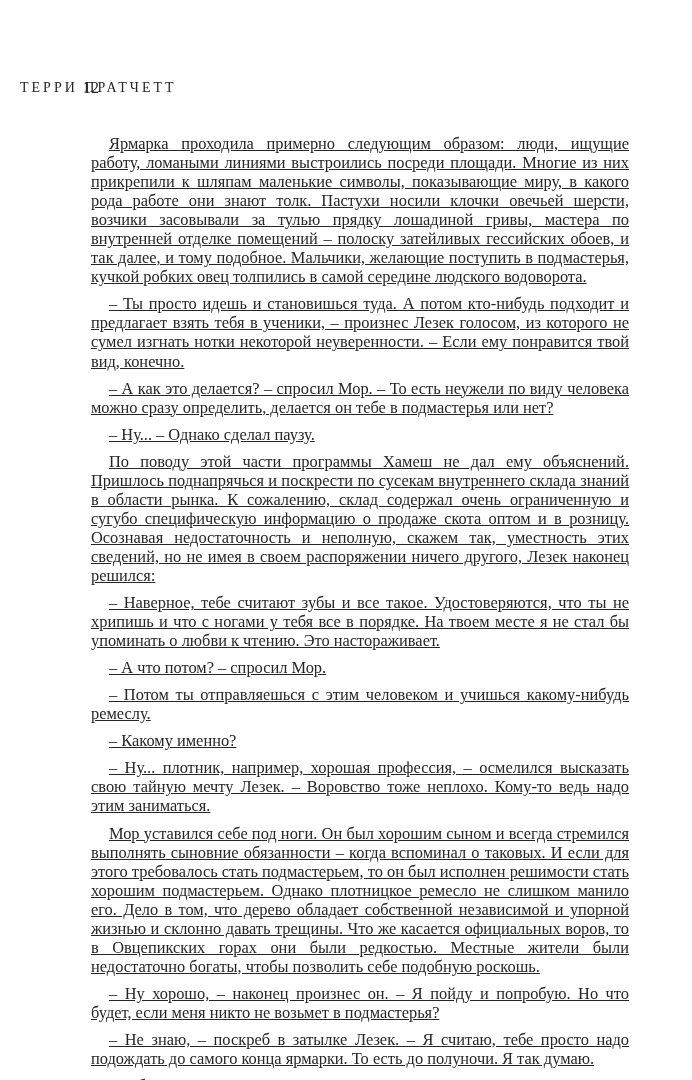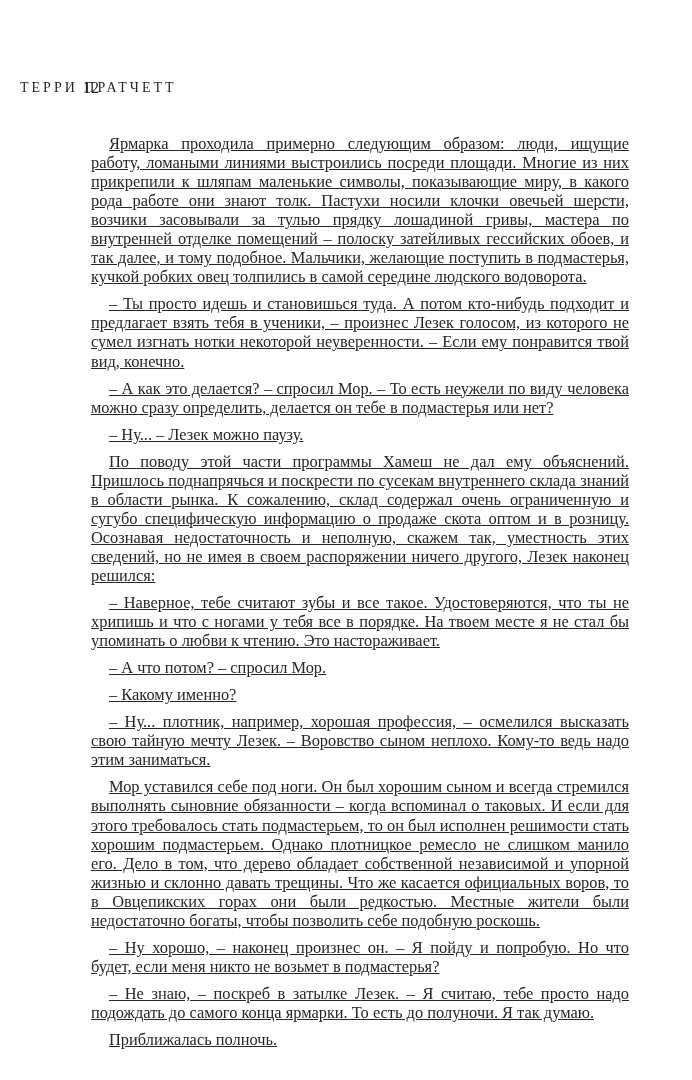--- a/index.html
+++ b/index.html
@@ -54,24 +54,25 @@
 <body>
 
 <div class="page">
   <div class="page-number">12</div>
   <div class="running-head">ТЕРРИ ПРАТЧЕТТ</div>
 
   <div class="text-block">
     <p>Ярмарка проходила примерно следующим образом: люди, ищущие работу, ломаными линиями выстроились посреди площади. Многие из них прикрепили к шляпам маленькие символы, показывающие миру, в какого рода работе они знают толк. Пастухи носили клочки овечьей шерсти, возчики засовывали за тулью прядку лошадиной гривы, мастера по внутренней отделке помещений – полоску затейливых гессийских обоев, и так далее, и тому подобное. Мальчики, желающие поступить в подмастерья, кучкой робких овец толпились в самой середине людского водоворота.</p>
     <p>– Ты просто идешь и становишься туда. А потом кто-нибудь подходит и предлагает взять тебя в ученики, – произнес Лезек голосом, из которого не сумел изгнать нотки некоторой неуверенности. – Если ему понравится твой вид, конечно.</p>
     <p>– А как это делается? – спросил Мор. – То есть неужели по виду человека можно сразу определить, делается он тебе в подмастерья или нет?</p>
-    <p>– Ну... – Лезек можно паузу.</p>
+    <p>– Ну... – Однако сделал паузу.</p>
     <p>По поводу этой части программы Хамеш не дал ему объяснений. Пришлось поднапрячься и поскрести по сусекам внутреннего склада знаний в области рынка. К сожалению, склад содержал очень ограниченную и сугубо специфическую информацию о продаже скота оптом и в розницу. Осознавая недостаточность и неполную, скажем так, уместность этих сведений, но не имея в своем распоряжении ничего другого, Лезек наконец решился:</p>
     <p>– Наверное, тебе считают зубы и все такое. Удостоверяются, что ты не хрипишь и что с ногами у тебя все в порядке. На твоем месте я не стал бы упоминать о любви к чтению. Это настораживает.</p>
     <p>– А что потом? – спросил Мор.</p>
+    <p>– Потом ты отправляешься с этим человеком и учишься какому-нибудь ремеслу.</p>
     <p>– Какому именно?</p>
-    <p>– Ну... плотник, например, хорошая профессия, – осмелился высказать свою тайную мечту Лезек. – Воровство сыном неплохо. Кому-то ведь надо этим заниматься.</p>
+    <p>– Ну... плотник, например, хорошая профессия, – осмелился высказать свою тайную мечту Лезек. – Воровство тоже неплохо. Кому-то ведь надо этим заниматься.</p>
     <p>Мор уставился себе под ноги. Он был хорошим сыном и всегда стремился выполнять сыновние обязанности – когда вспоминал о таковых. И если для этого требовалось стать подмастерьем, то он был исполнен решимости стать хорошим подмастерьем. Однако плотницкое ремесло не слишком манило его. Дело в том, что дерево обладает собственной независимой и упорной жизнью и склонно давать трещины. Что же касается официальных воров, то в Овцепикских горах они были редкостью. Местные жители были недостаточно богаты, чтобы позволить себе подобную роскошь.</p>
     <p>– Ну хорошо, – наконец произнес он. – Я пойду и попробую. Но что будет, если меня никто не возьмет в подмастерья?</p>
     <p>– Не знаю, – поскреб в затылке Лезек. – Я считаю, тебе просто надо подождать до самого конца ярмарки. То есть до полуночи. Я так думаю.</p>
     <p>Приближалась полночь.</p>
   </div>
 </div>
 
 </body></html>

